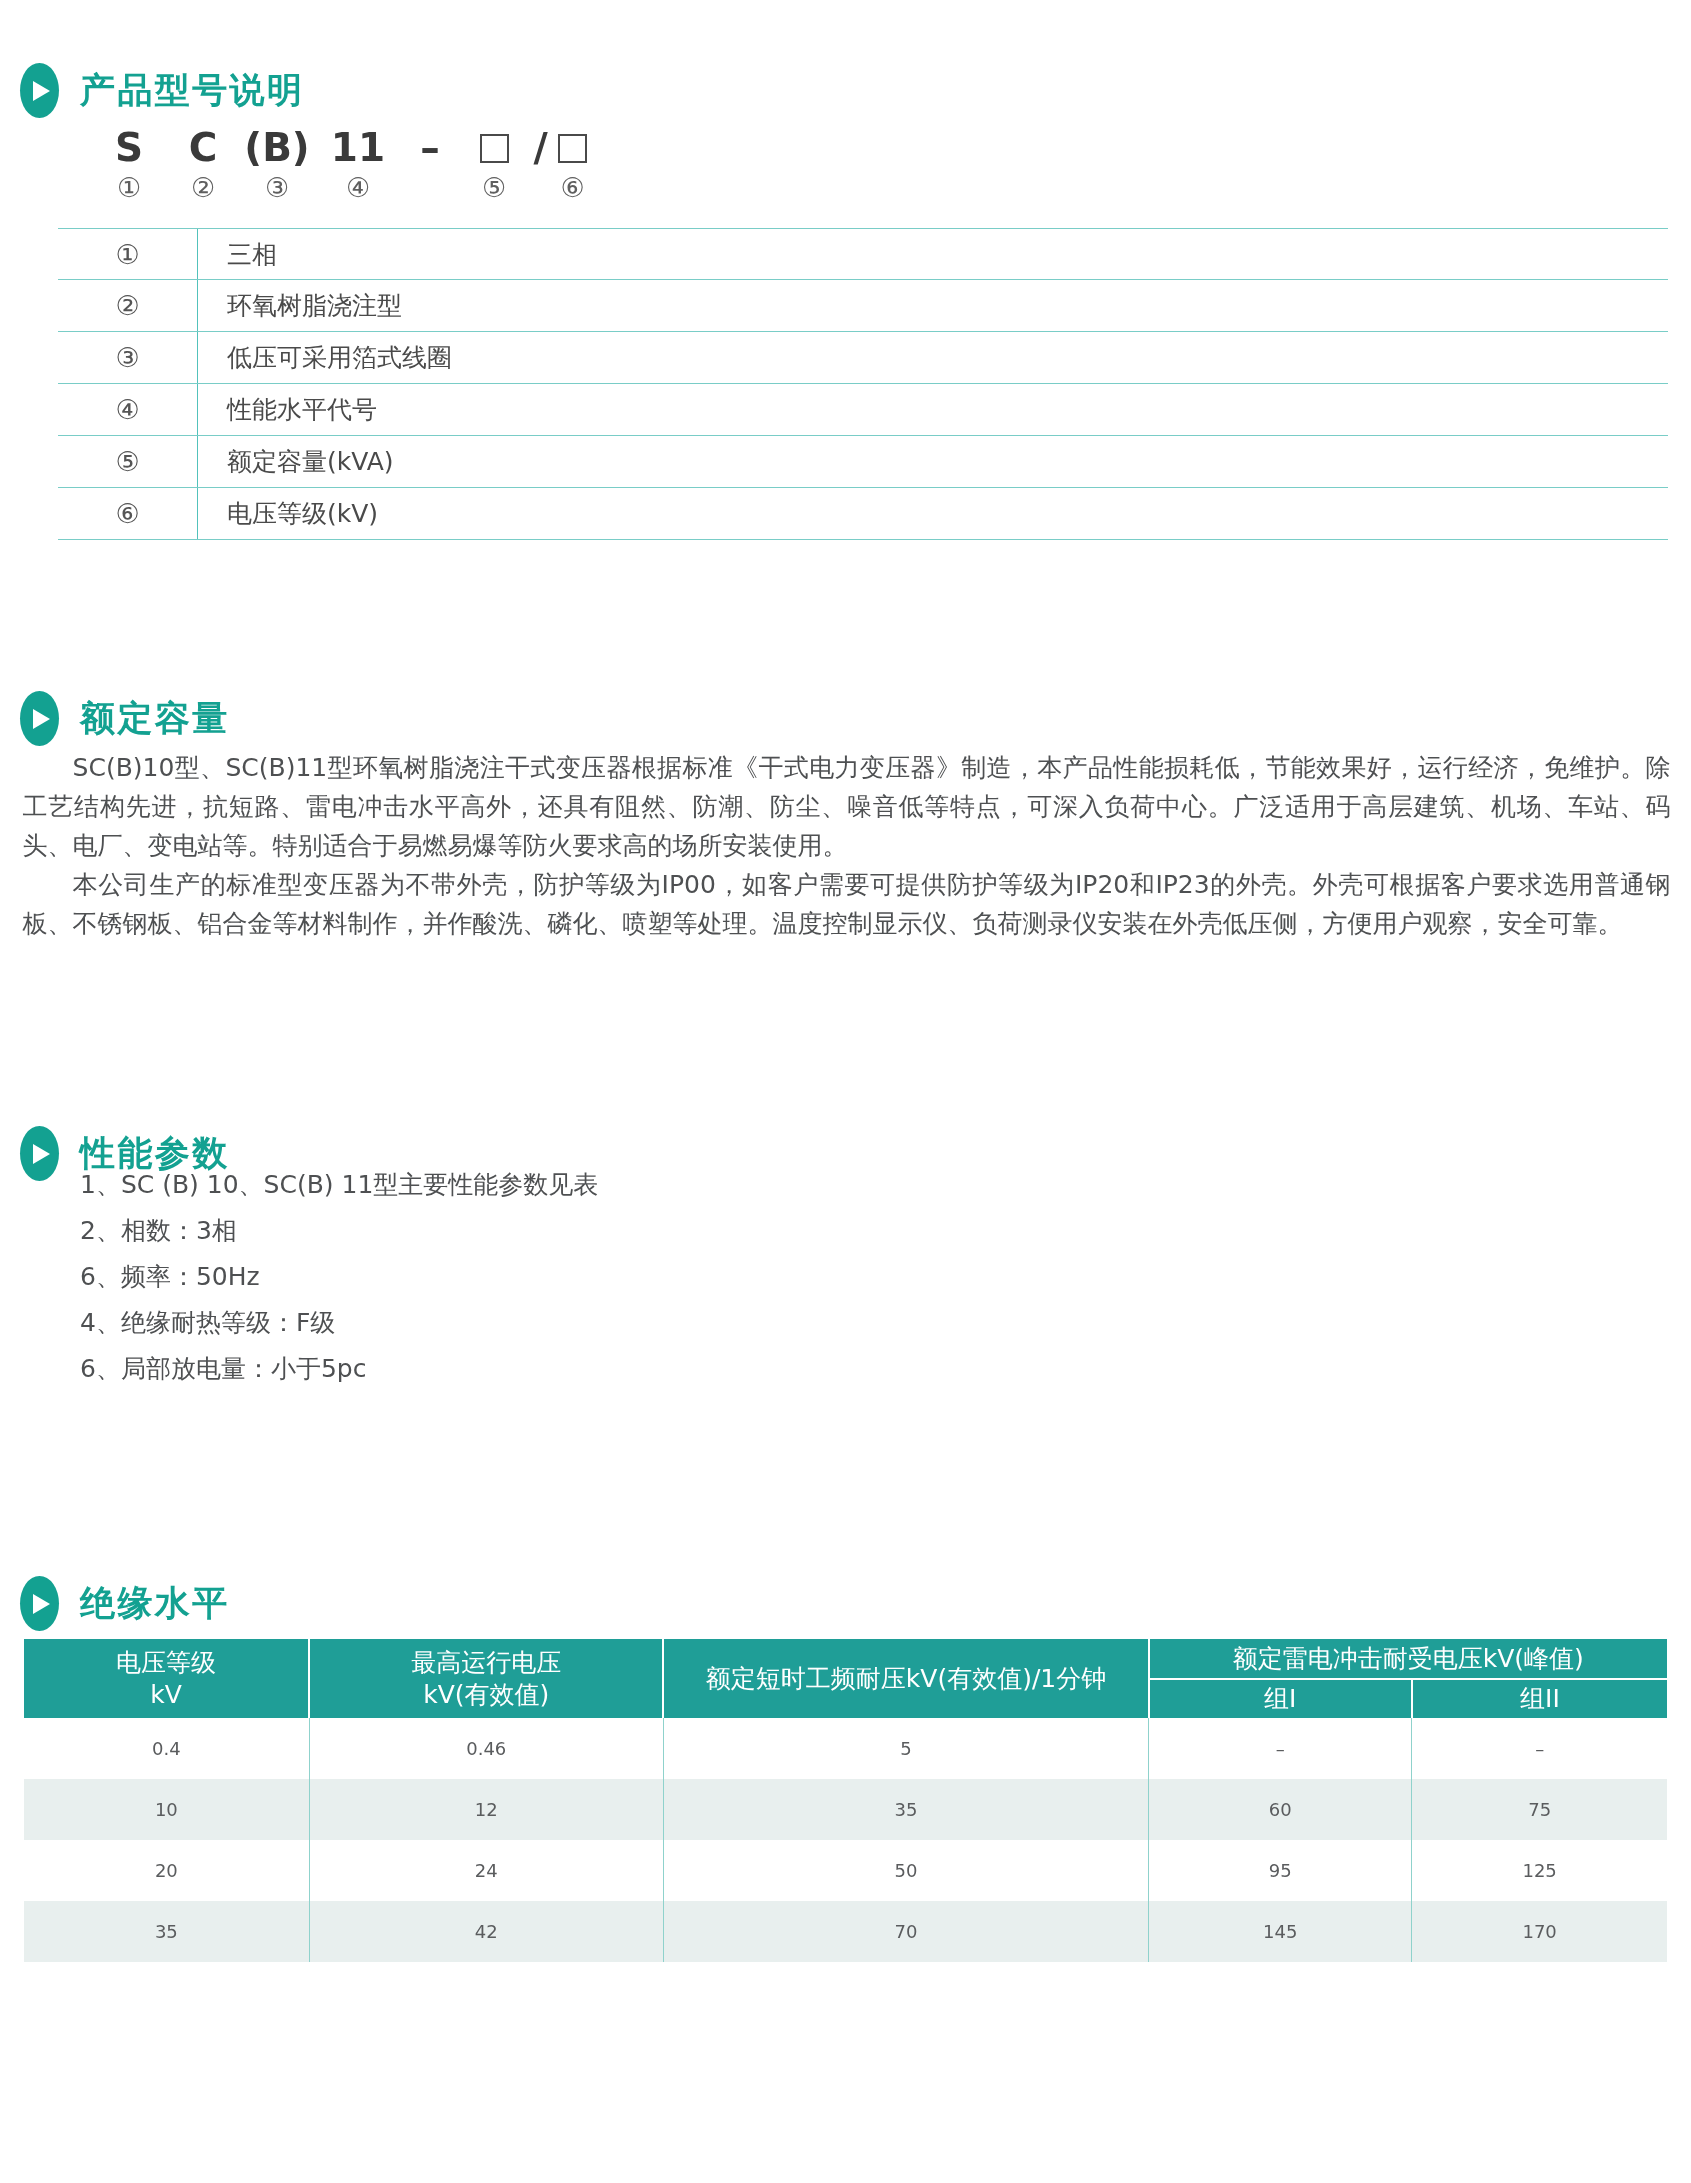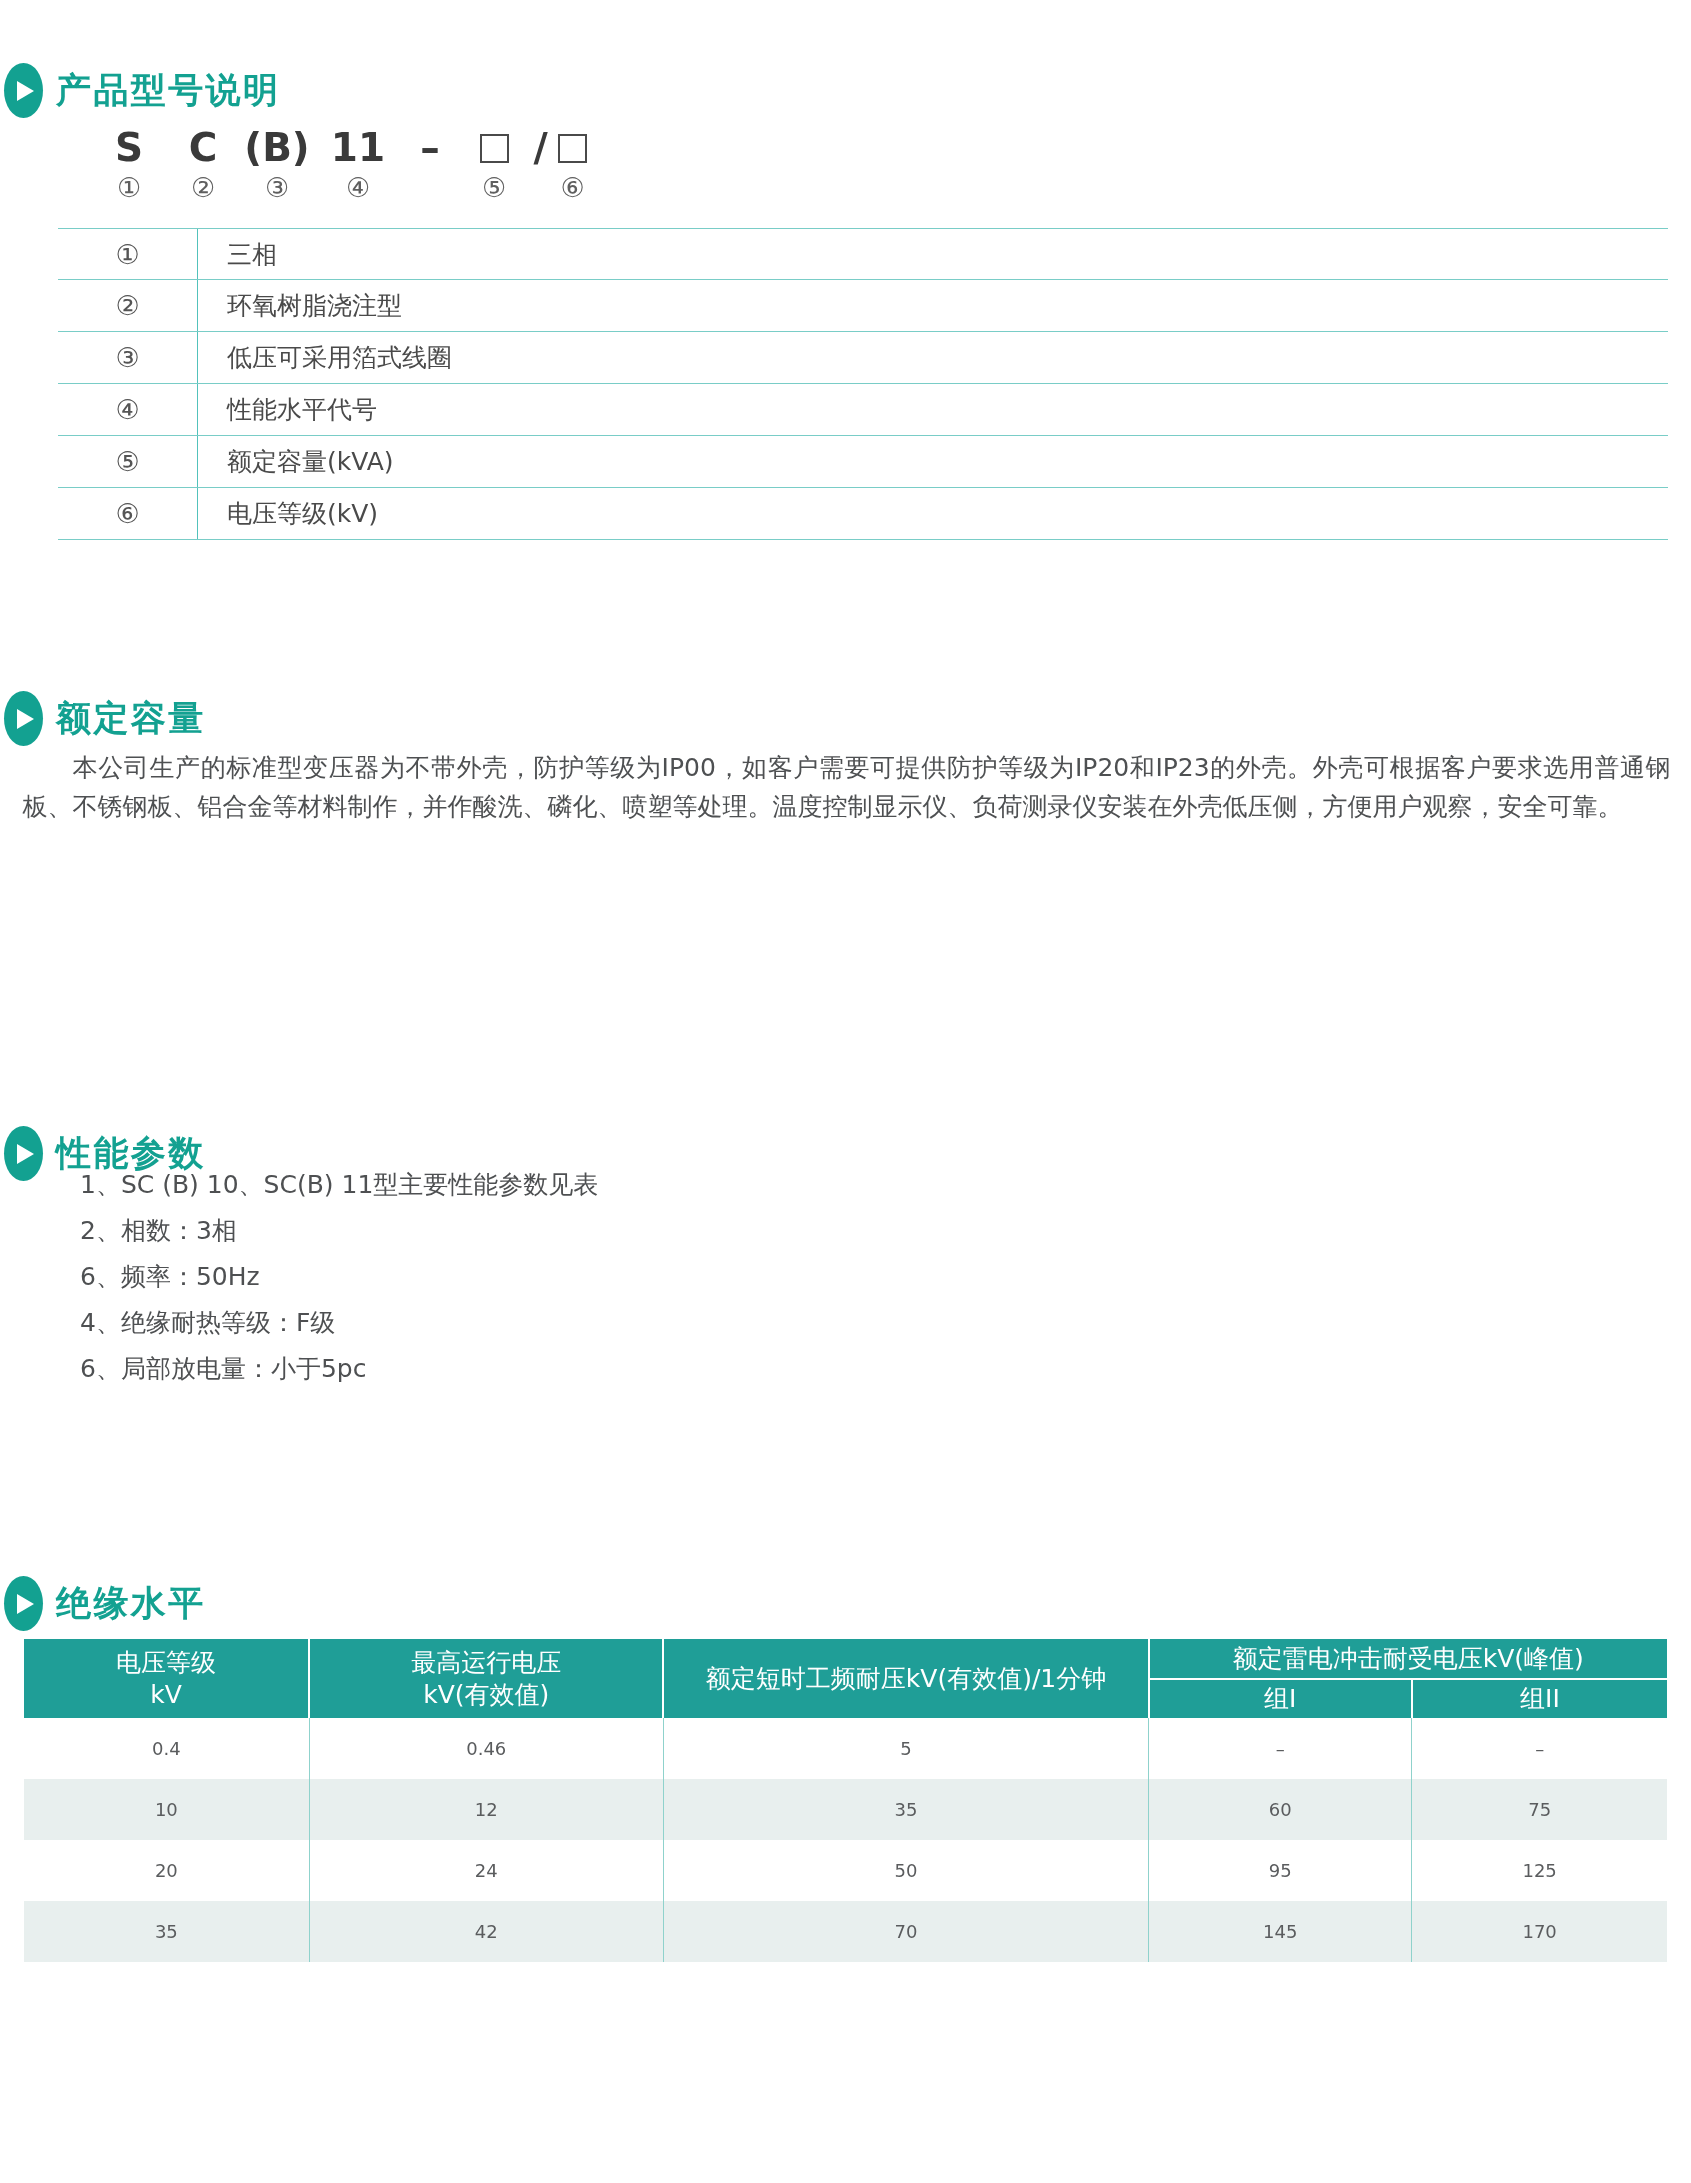--- a/index.html
+++ b/index.html
@@ -23,22 +23,22 @@
     height:2183px;
     background:#fff;
     overflow:hidden;
   }
 
   
   .section-header{
     position:absolute;
     display:flex;
     align-items:center;
-    gap:13px;
-    left:4px;
+    gap:21px;
+    left:20px;
   }
   .icon-oval{
     width:39px;height:55px;
     background:var(--accent);
     border-radius:50%;
     position:relative;
     flex:0 0 auto;
   }
   .icon-oval .tri{
     position:absolute;
@@ -262,20 +262,21 @@
     </div>
 
   <div class="section-header" style="top:691px;">
     <span class="icon-oval">
         <span class="tri"></span>
       </span>
     <span class="section-title">额定容量</span>
   </div>
 
   <div class="features-text">
+    <p>SC(B)10型、SC(B)11型环氧树脂浇注干式变压器根据标准《干式电力变压器》制造，本产品性能损耗低，节能效果好，运行经济，免维护。除工艺结构先进，抗短路、雷电冲击水平高外，还具有阻然、防潮、防尘、噪音低等特点，可深入负荷中心。广泛适用于高层建筑、机场、车站、码头、电厂、变电站等。特别适合于易燃易爆等防火要求高的场所安装使用。</p>
     <p>本公司生产的标准型变压器为不带外壳，防护等级为IP00，如客户需要可提供防护等级为IP20和IP23的外壳。外壳可根据客户要求选用普通钢板、不锈钢板、铝合金等材料制作，并作酸洗、磷化、喷塑等处理。温度控制显示仪、负荷测录仪安装在外壳低压侧，方便用户观察，安全可靠。</p>
   </div>
 
   <div class="section-header" style="top:1126px;">
     <span class="icon-oval">
         <span class="tri"></span>
       </span>
     <span class="section-title">性能参数</span>
   </div>
 

